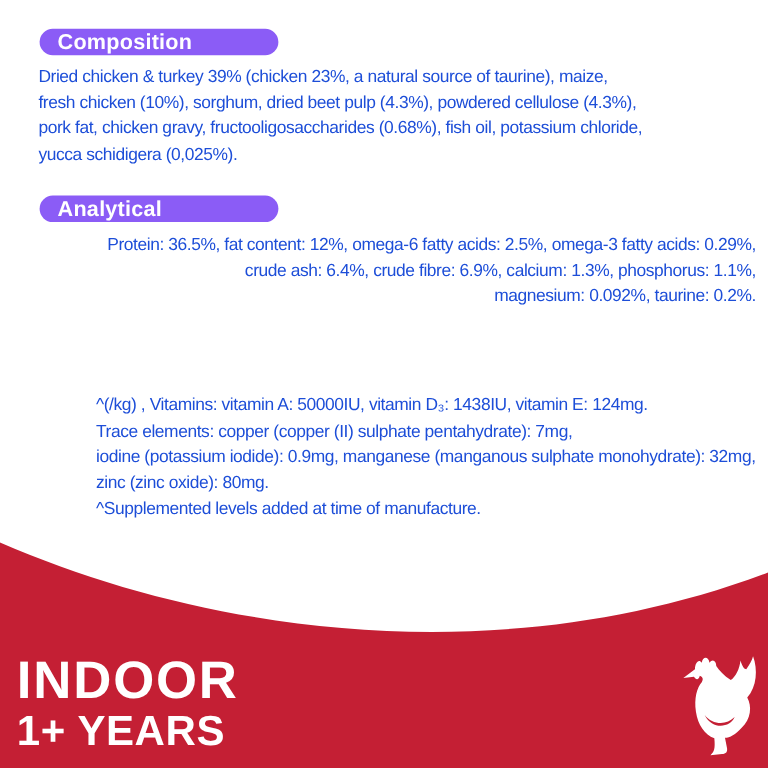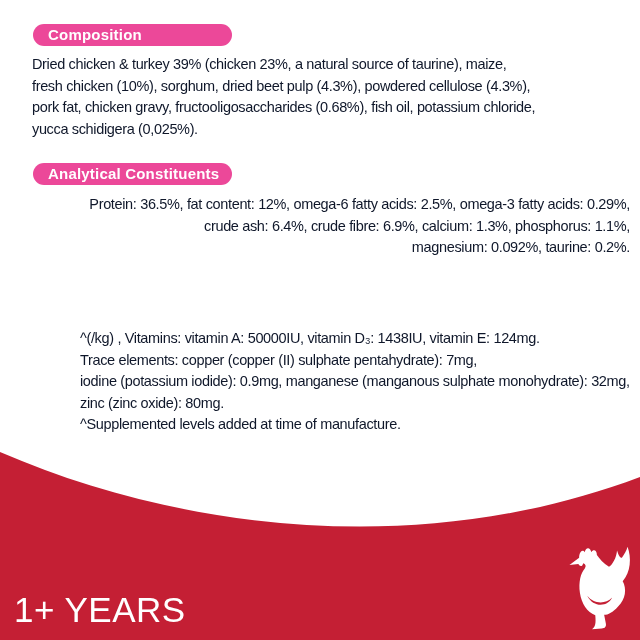--- a/index.html
+++ b/index.html
@@ -15,39 +15,39 @@
     background: #ffffff;
     overflow: hidden;
   }
   
   .section-badge {
     position: absolute;
     left: 33px;
     width: 199px;
     height: 22px;
     box-sizing: border-box;
-    background: #ec4899;
+    background: #8b5cf6;
     border-radius: 12px;
     color: #ffffff;
-    font-size: 15px;
+    font-size: 18px;
     font-weight: bold;
     line-height: 22px;
     padding-left: 15px;
     letter-spacing: 0.2px;
   }
   #badge-composition { top: 24px; }
   #badge-analytical  { top: 163px; }
   #badge-additives   { top: 299px; }
 
   
   .section-body {
     position: absolute;
     left: 32px;
     right: 10px;
-    color: #0f172a;
+    color: #1d4ed8;
     font-size: 14.5px;
     line-height: 21.5px;
     letter-spacing: -0.35px;
     white-space: pre;
   }
   #body-composition { top: 54px; }
   #body-analytical  { top: 194px; text-align: right; }
   #body-additives   { top: 328px; margin-left: 48px; }
 
   
@@ -68,21 +68,21 @@
     font-weight: bold;
     letter-spacing: 1.5px;
     line-height: 1;
   }
   #banner-age-group {
     position: absolute;
     left: 14px;
     top: 592px;
     color: #ffffff;
     font-size: 35px;
-    font-weight: normal;
+    font-weight: bold;
     letter-spacing: 0.5px;
     line-height: 1;
   }
   #hen-icon-wrap {
     position: absolute;
     left: 563px;
     top: 545px;
     width: 71px;
     height: 87px;
   }
@@ -109,20 +109,21 @@
 iodine (potassium iodide): 0.9mg, manganese (manganous sulphate monohydrate): 32mg,
 zinc (zinc oxide): 80mg.
 ^Supplemented levels added at time of manufacture.</div>
 
   <div id="banner-curve-wrap">
     <svg width="640" height="210" viewBox="0 0 640 210" preserveAspectRatio="none">
       <path d="M0,22 C180,100 420,130 640,47 L640,210 L0,210 Z" fill="#C41F34"></path>
     </svg>
   </div>
 
+  <div id="banner-range-name">INDOOR</div>
 
   <div id="banner-age-group">1+ YEARS</div>
 
   <div id="hen-icon-wrap">
     <svg viewBox="0 0 88 96" preserveAspectRatio="none">
       <path fill-rule="evenodd" fill="#ffffff" d="
         M8,22
         L20,14
         C20,8 24,4 27,8
         C28,2 34,2 35,8

